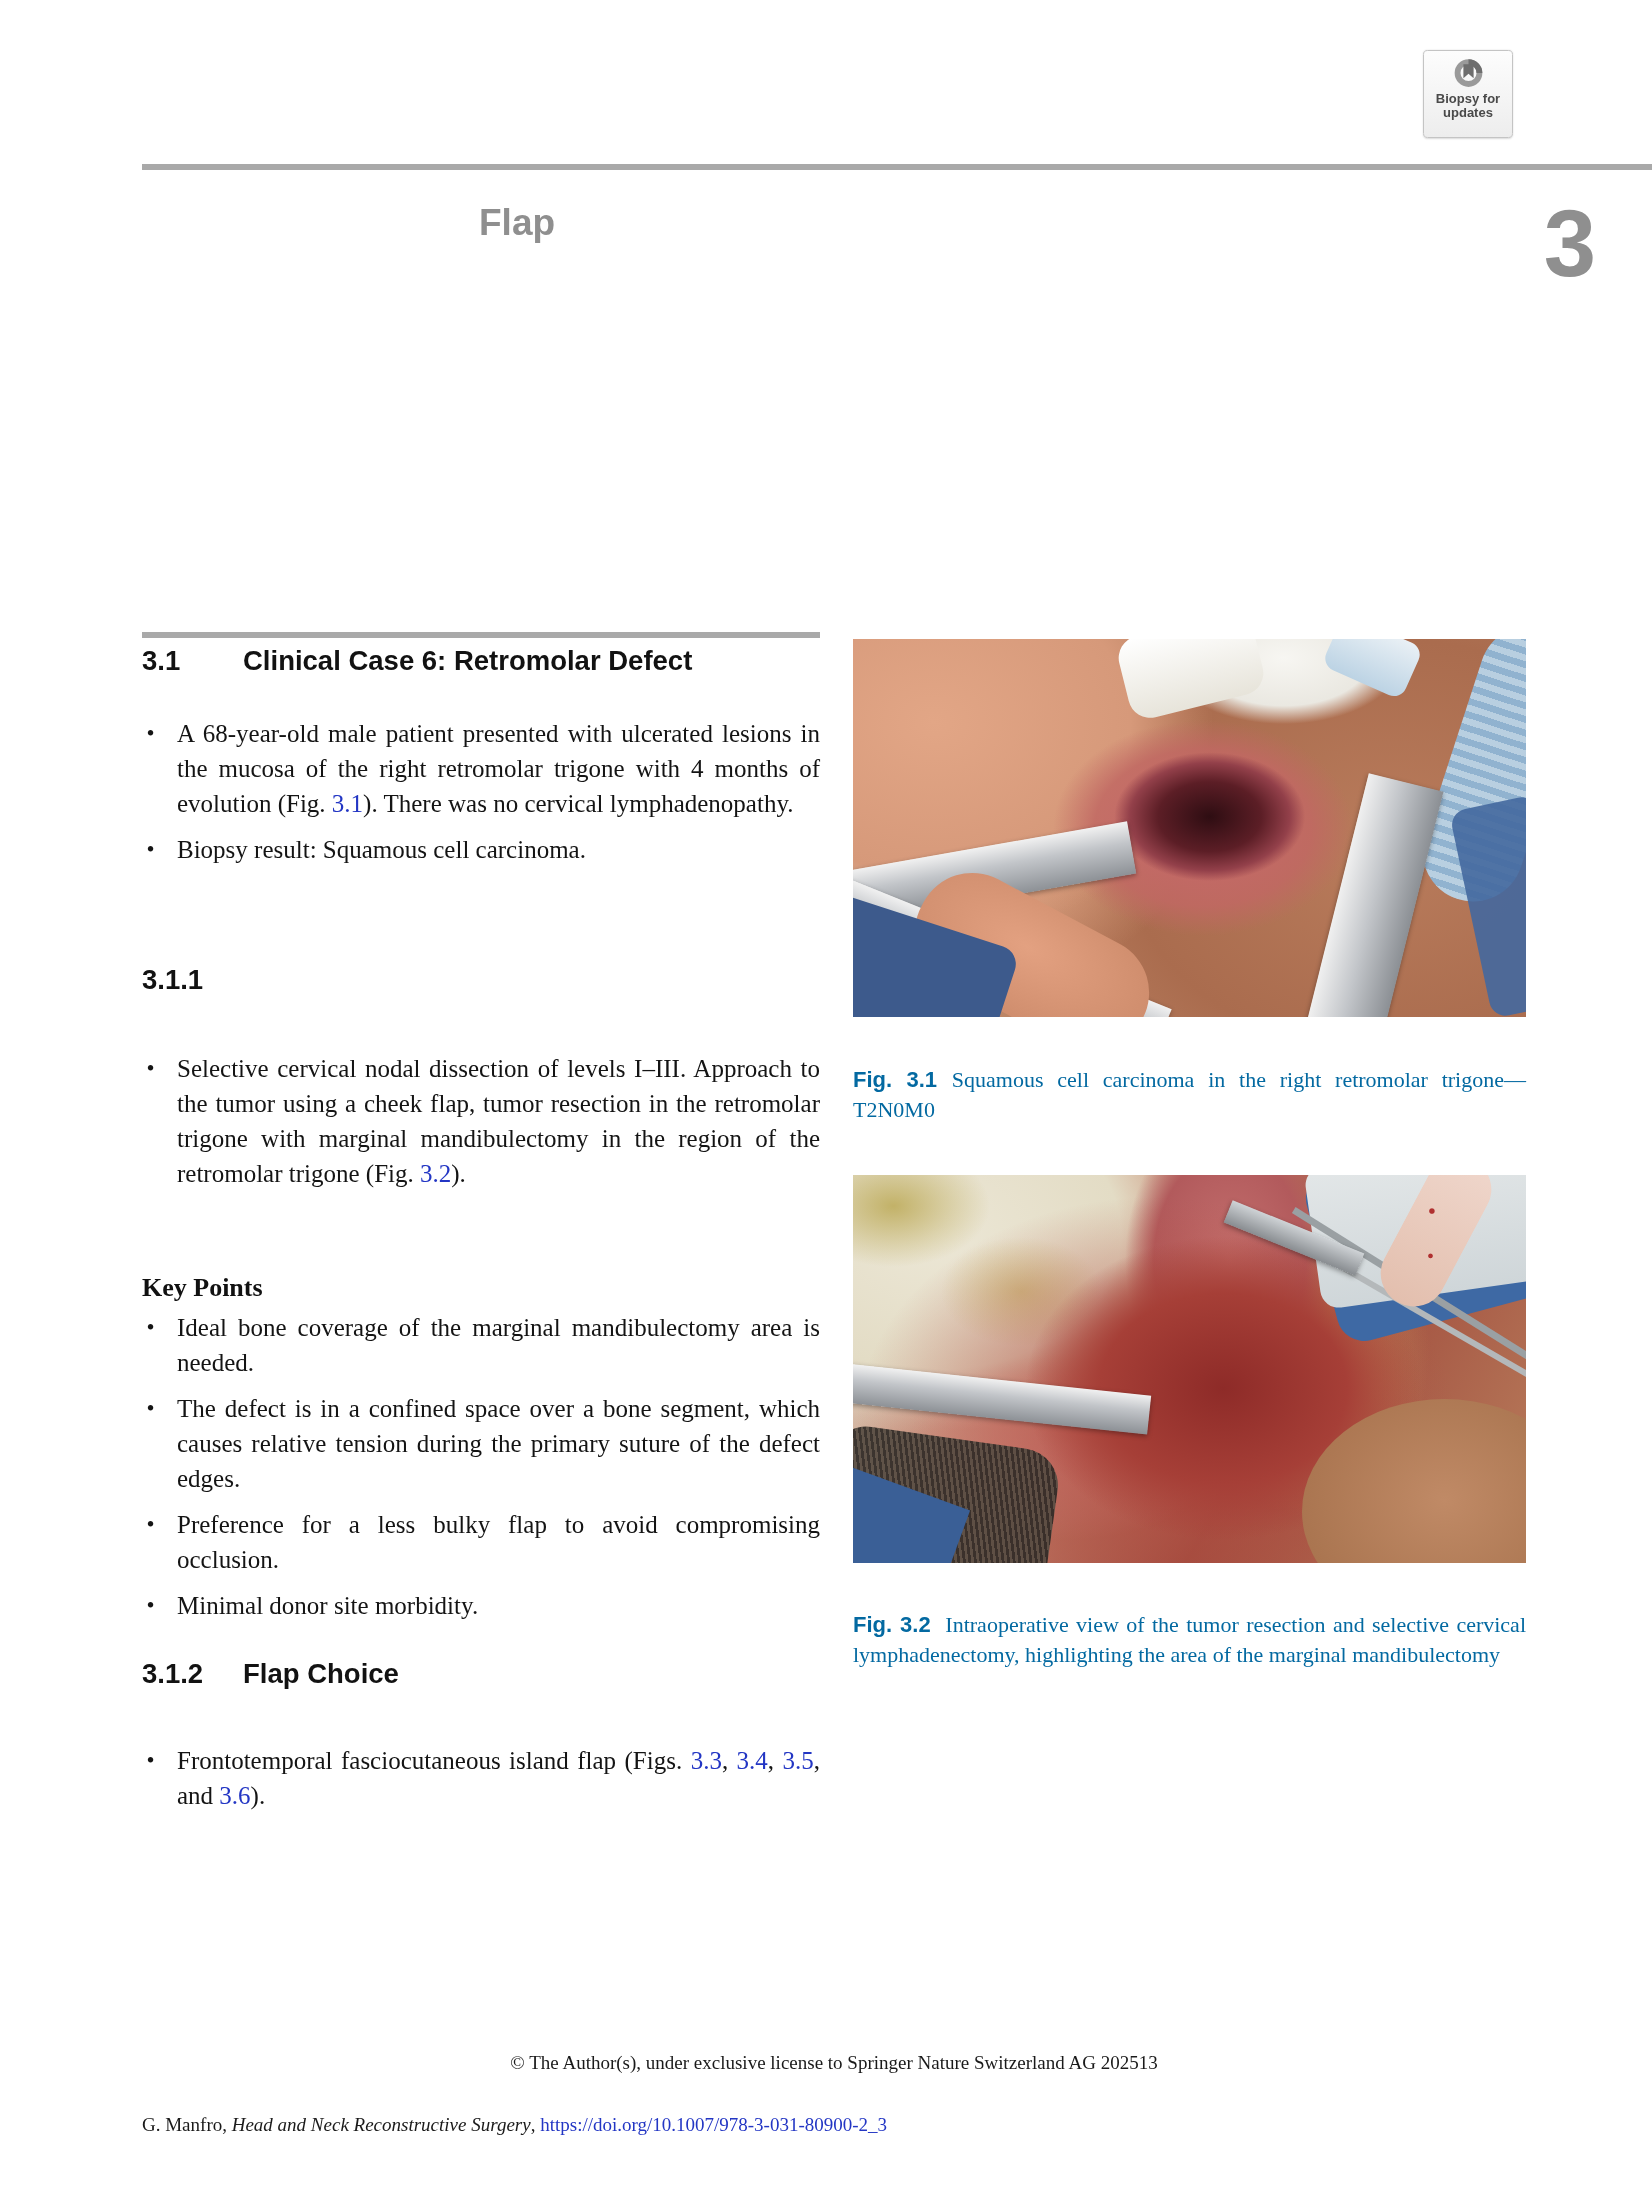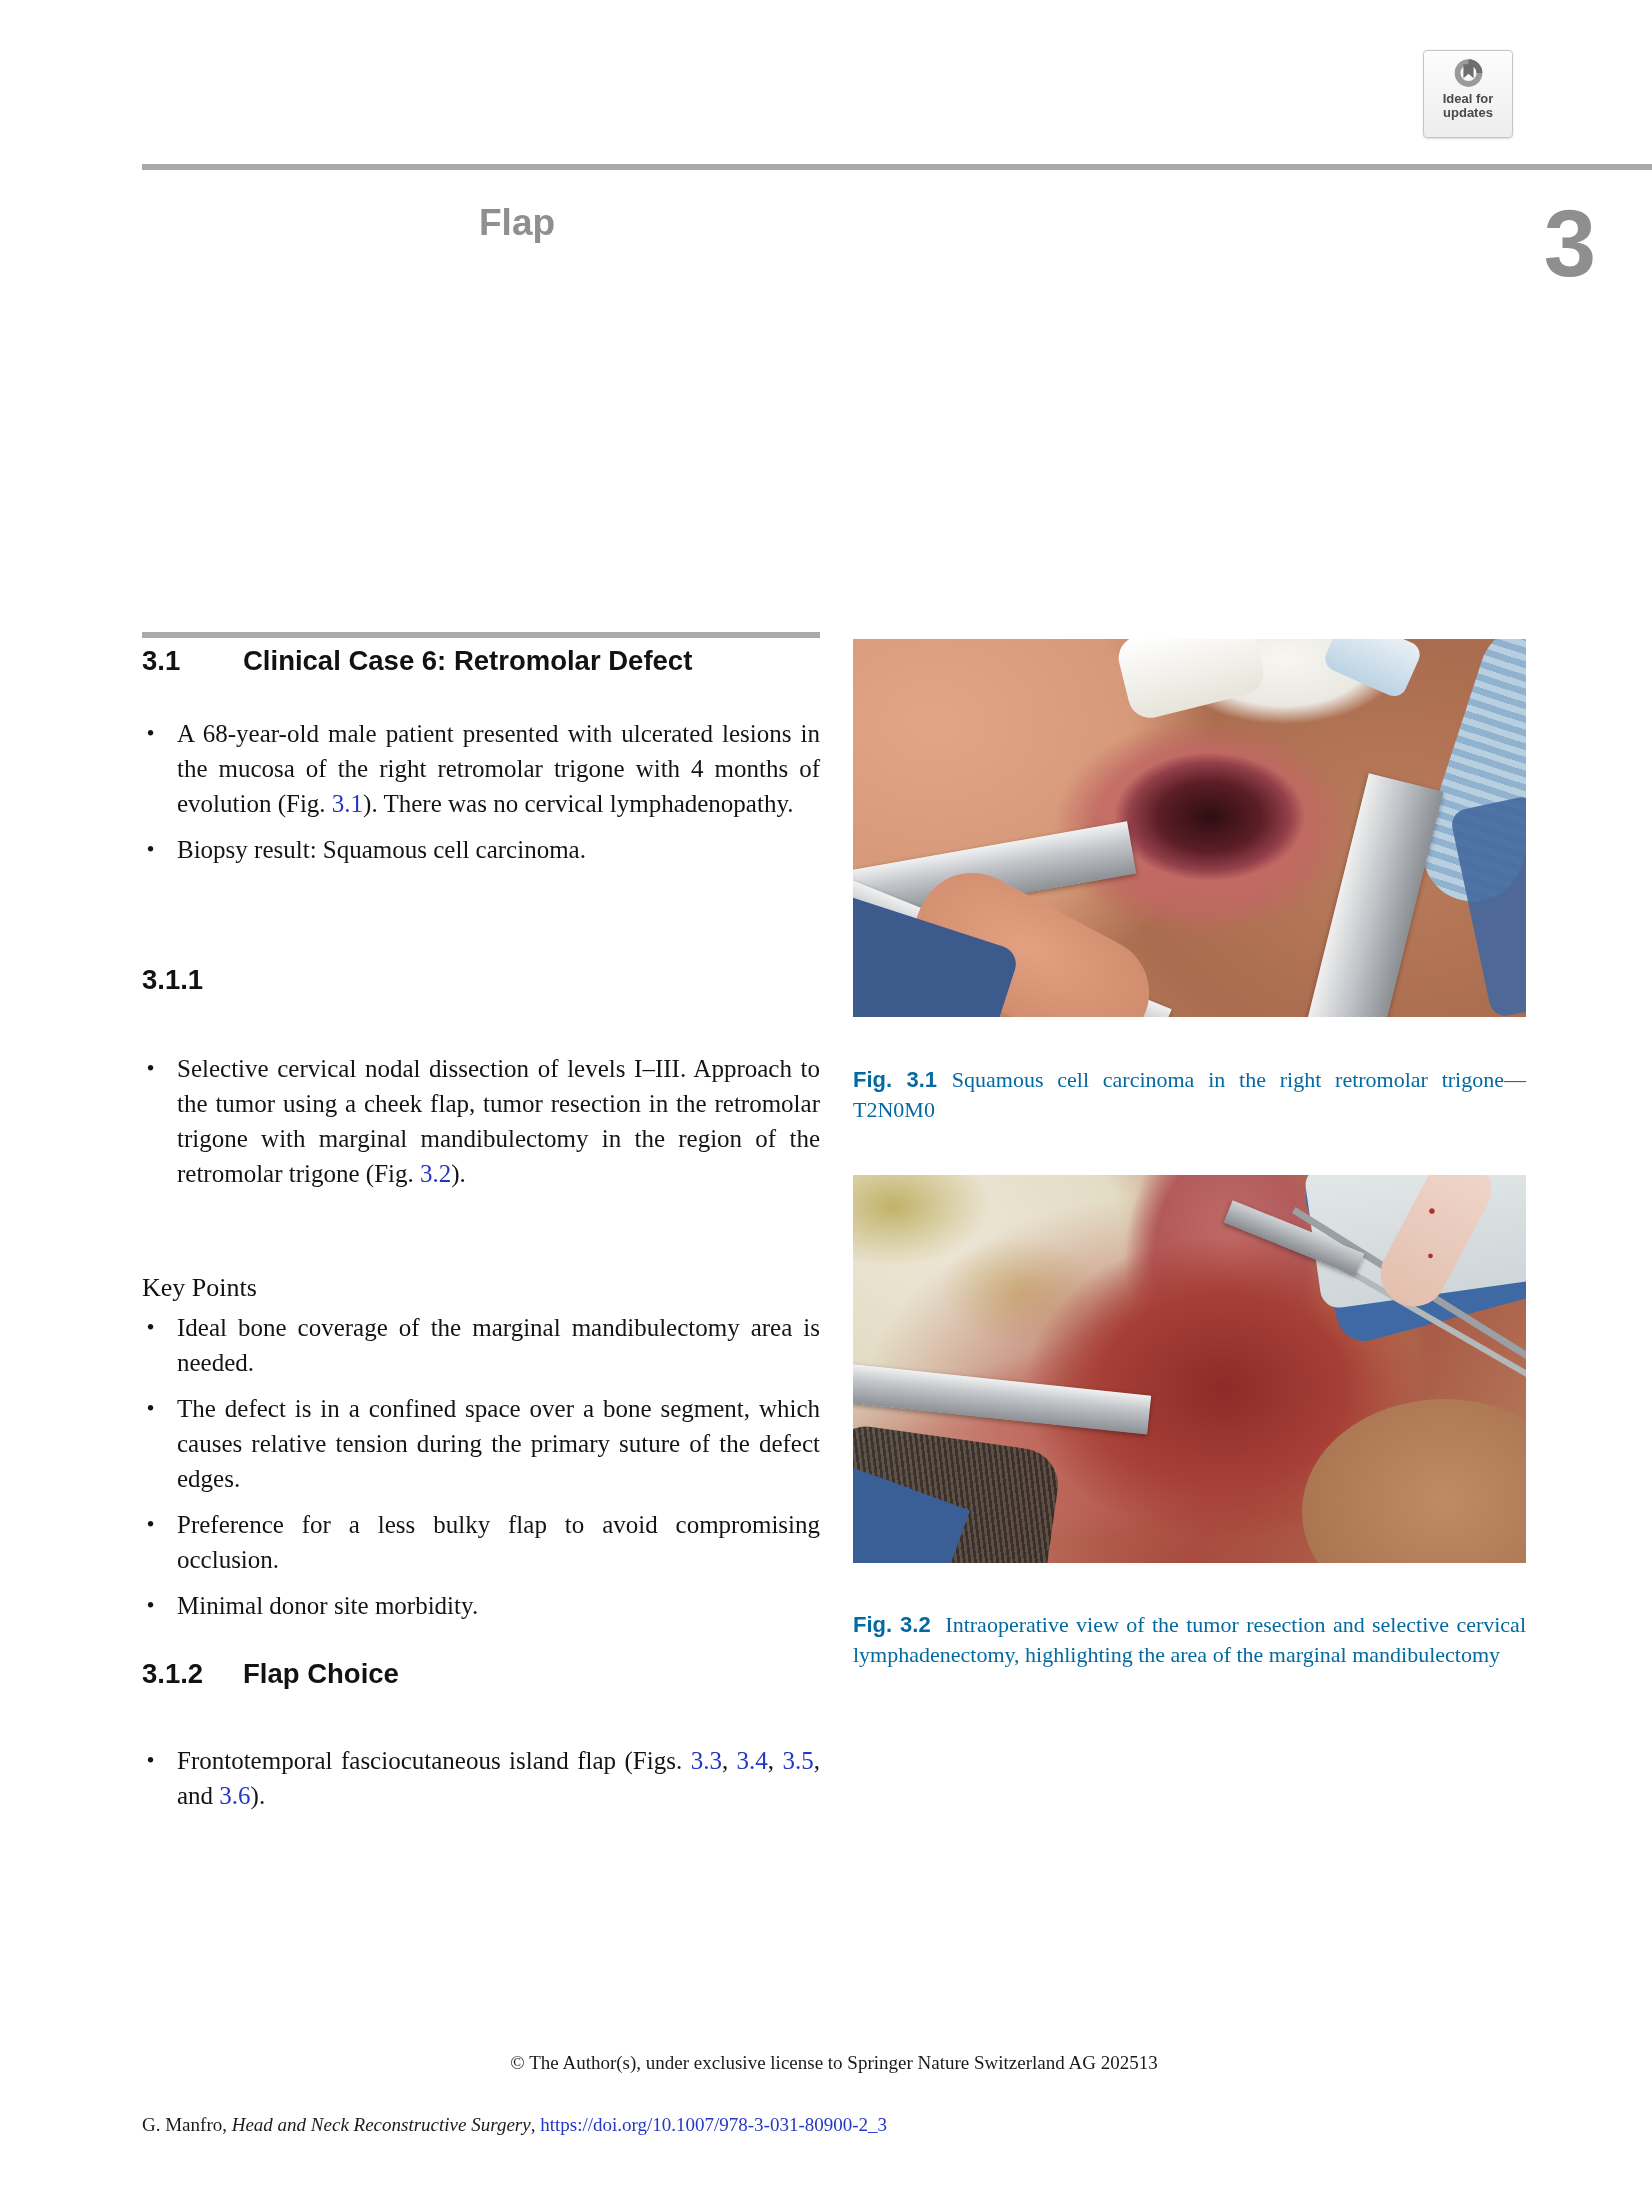--- a/index.html
+++ b/index.html
@@ -16,21 +16,21 @@
   .chapter-title{position:absolute;left:479px;top:200px;width:964px;
                  font-family:"Liberation Sans",sans-serif;font-weight:bold;font-size:37px;line-height:45px;color:var(--title-gray);}
   .chapter-number{position:absolute;right:57px;top:197px;font-family:"Liberation Sans",sans-serif;
                   font-weight:bold;font-size:94px;line-height:94px;color:var(--title-gray);}
   .col-rule{position:absolute;left:142px;top:632px;width:678px;height:5.5px;background:var(--rule-gray);}
   .sec-h{position:absolute;left:142px;width:678px;display:grid;grid-template-columns:101px 1fr;
          font-family:"Liberation Sans",sans-serif;font-weight:bold;font-size:27.5px;color:#121212;}
   .h31{top:645px;}
   .h311{top:964px;}
   .h312{top:1658px;}
-  .kp-title{position:absolute;left:142px;top:1273px;font-family:"Liberation Serif",serif;font-weight:normal;font-size:26px;color:#111;}
+  .kp-title{position:absolute;left:142px;top:1273px;font-family:"Liberation Serif",serif;font-weight:bold;font-size:26px;color:#111;}
 
   ul.blist{list-style:none;margin:0;padding:0;position:absolute;left:142px;width:678px;
            font-size:25px;line-height:35px;text-align:justify;hyphens:manual;color:#141414;}
   .list1{top:716px;}
   .list2{top:1051px;}
   .list3{top:1310px;}
   .list4{top:1743px;}
   ul.blist li{position:relative;padding-left:35px;margin-bottom:11px;}
   ul.blist li:last-child{margin-bottom:0;}
   .bullet-marker{position:absolute;left:4.6px;top:0;font-size:23px;}
@@ -75,21 +75,21 @@
 
 <div class="page">
 
   <div class="badge">
     <svg width="35" height="35" viewBox="0 0 48 48">
       <circle cx="24" cy="22" r="15" fill="none" stroke="#9a9a9a" stroke-width="8"></circle>
       <path d="M24 7 a15 15 0 0 1 15 15" fill="none" stroke="#6e6e6e" stroke-width="8"></path>
       <path d="M17 10 h14 v19 l-7 -6 -7 6 z" fill="#6e6e6e"></path>
     </svg>
     <div class="badge-text">
-      <div>Ideal for</div>
+      <div>Biopsy for</div>
       <div>updates</div>
     </div>
   </div>
 
   <div class="top-rule"></div>
 
   <div class="chapter-title">
     <div>Flap</div>
   </div>
   <div class="chapter-number">3</div>

